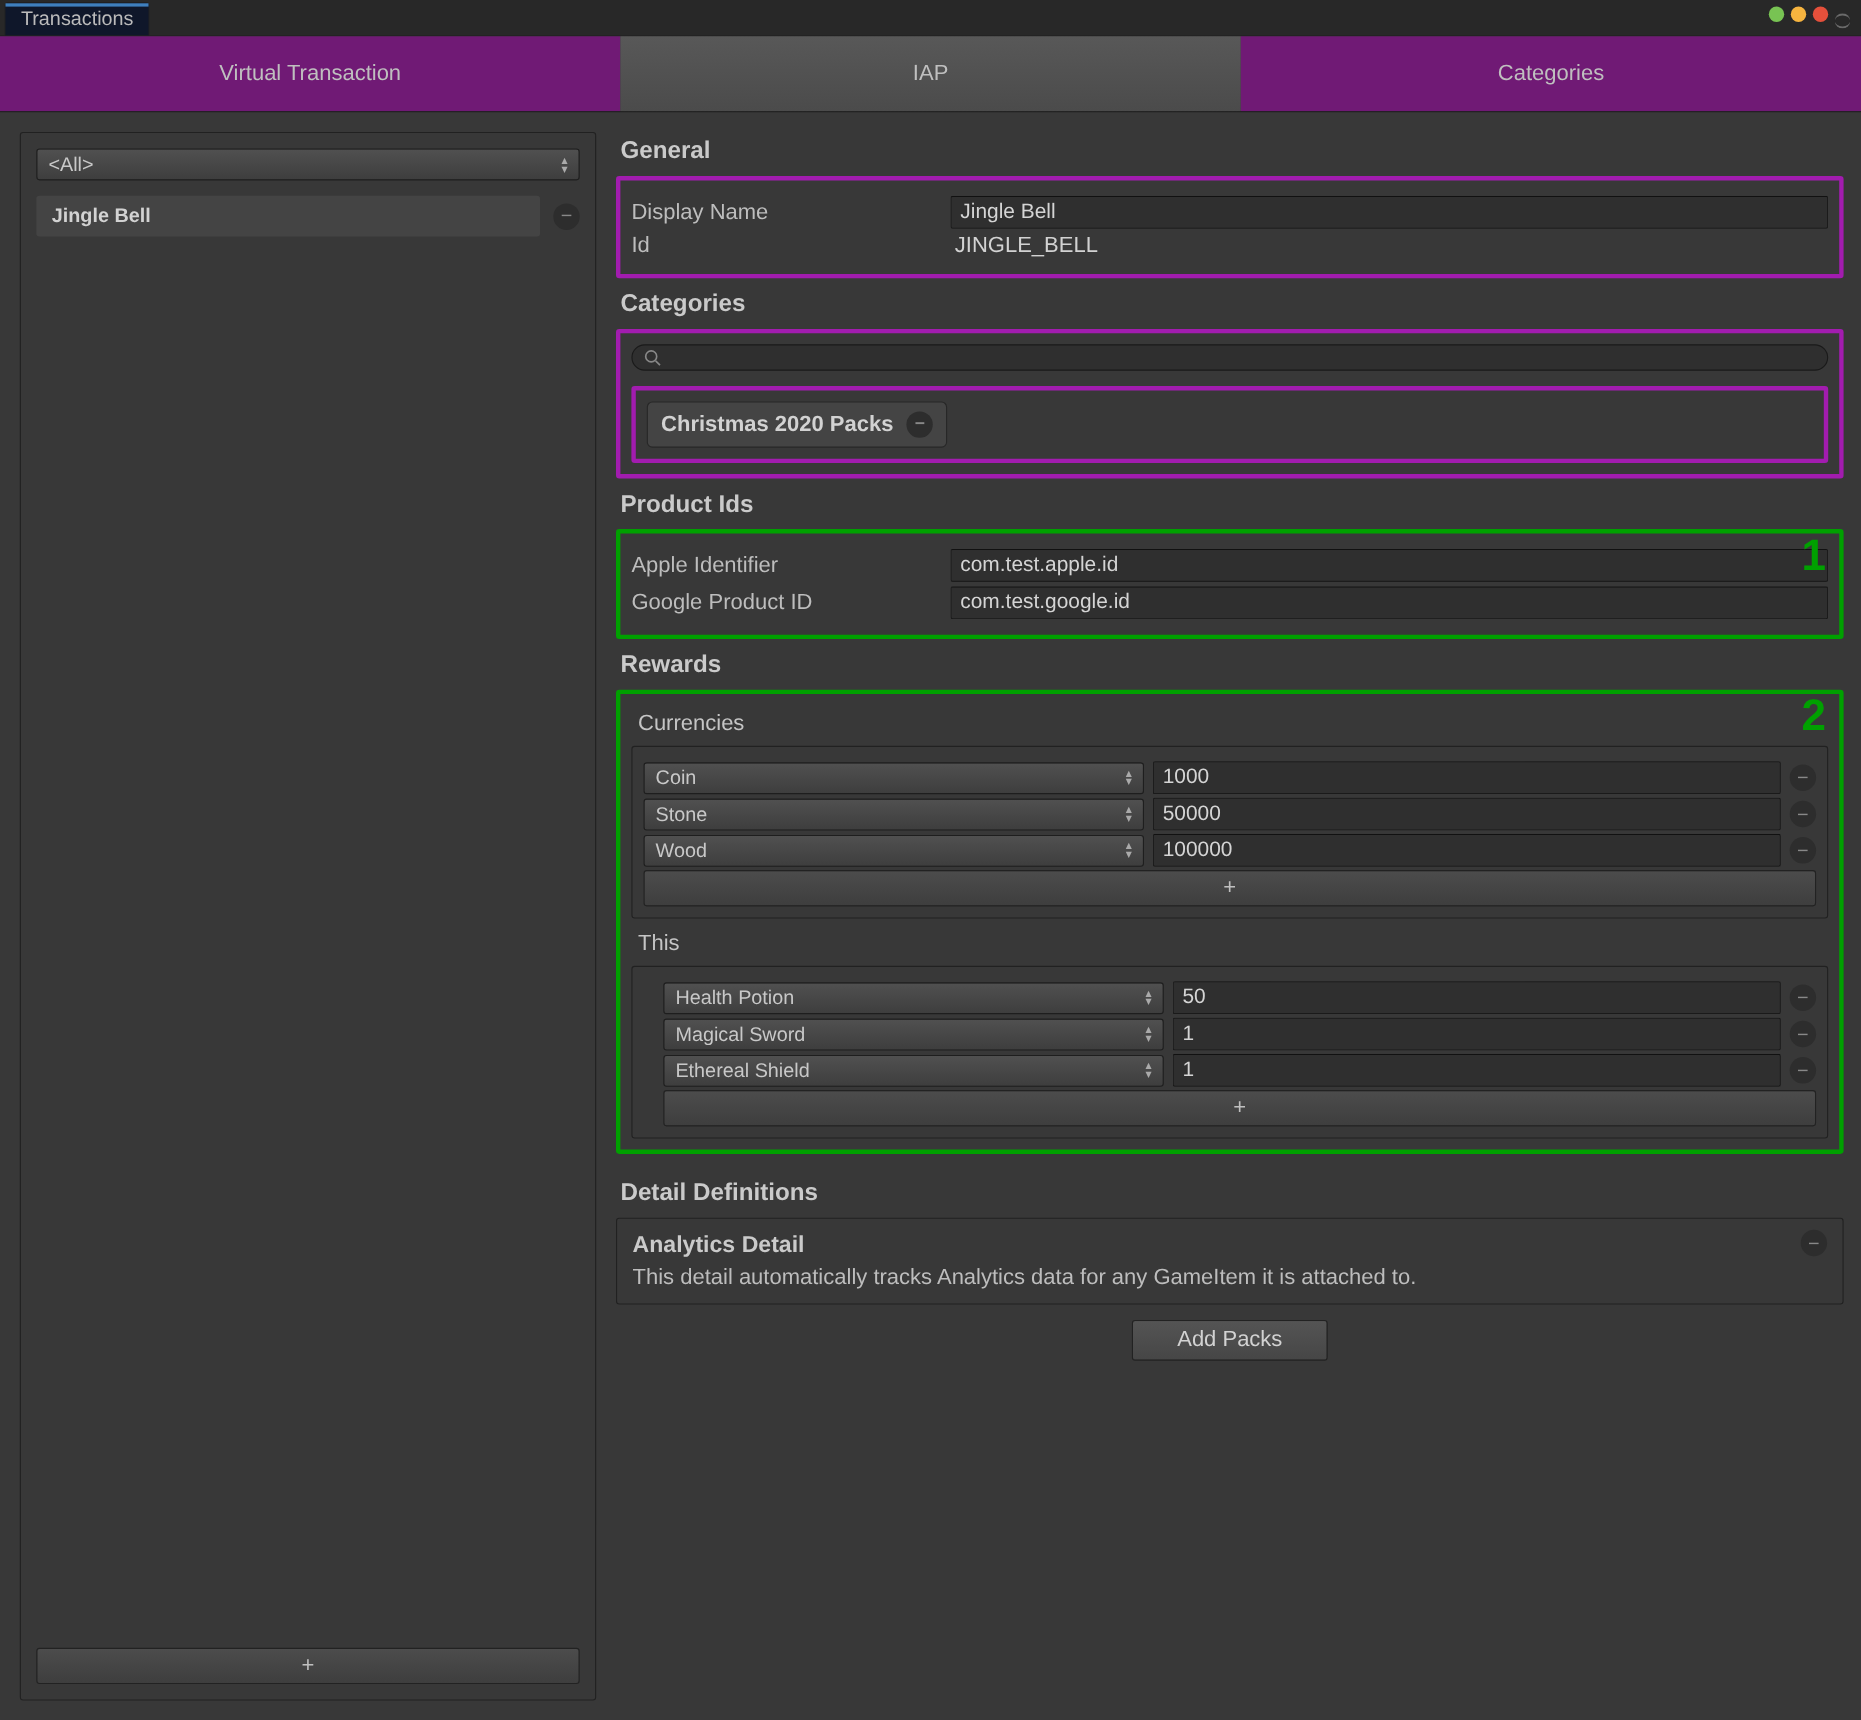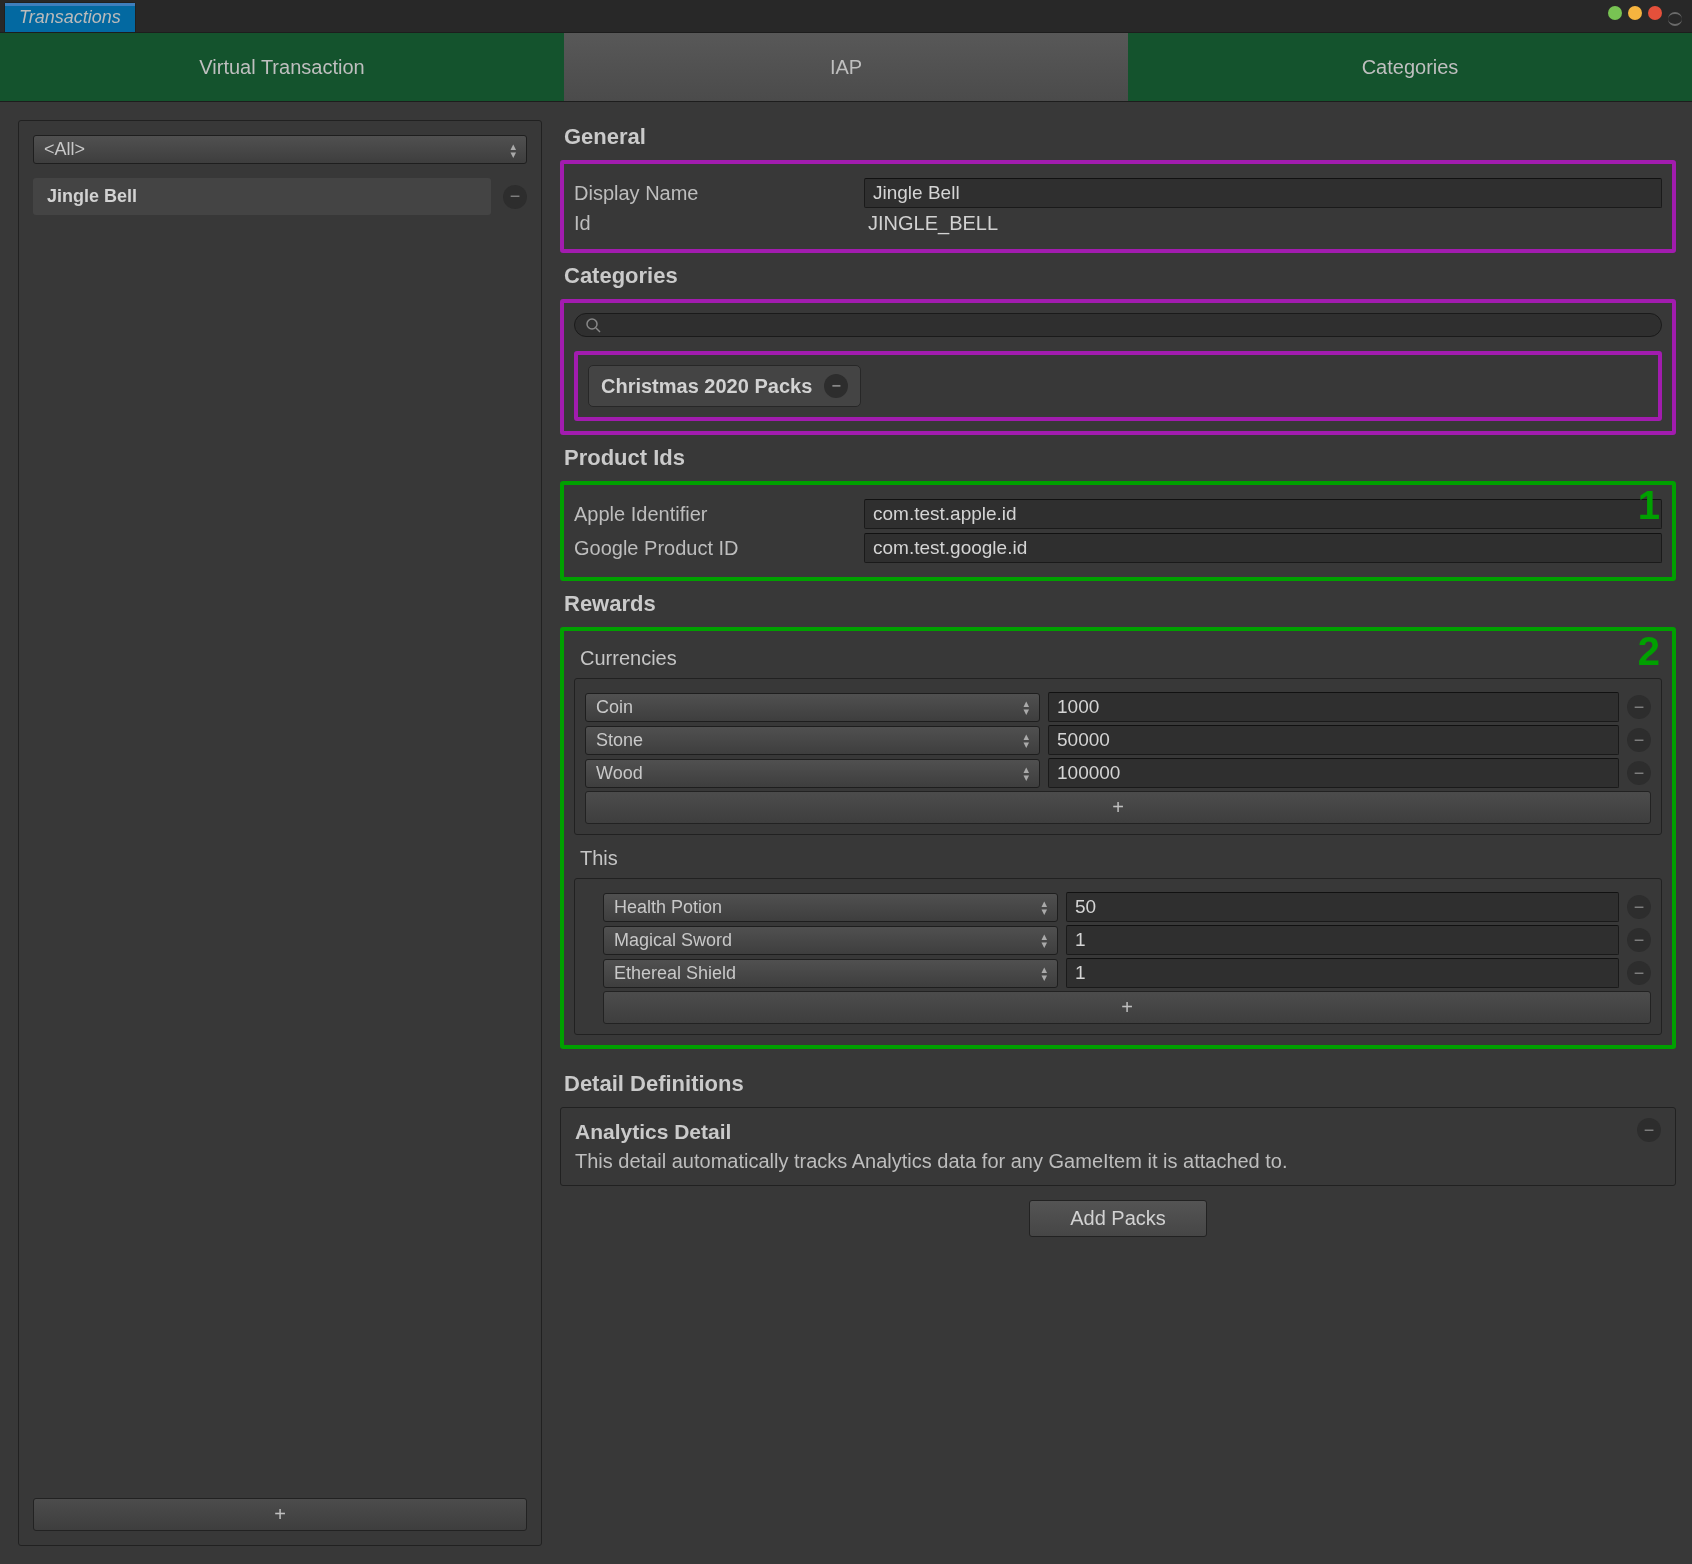--- a/index.html
+++ b/index.html
@@ -14,30 +14,29 @@
   }
   
   .window-tabs {
     height: 32px;
     background: #282828;
     display: flex;
     align-items: flex-end;
     position: relative;
   }
   .window-tab {
-    background: #0369a1;
+    background: #0f172a;
     border: 1px solid #202020;
     border-bottom: none;
     padding: 4px 14px;
     margin-left: 4px;
     border-top-left-radius: 3px;
     border-top-right-radius: 3px;
     color: #bbb;
     position: relative;
-    font-style: italic;
   }
   .window-tab-highlight {
     position: absolute;
     top: 0; left: 0; right: 0;
     height: 3px;
     background: #3f7fbd;
   }
   .traffic-lights {
     position: absolute;
     right: 10px;
@@ -62,21 +61,21 @@
     height: 70px;
     display: flex;
     border-top: 1px solid #1d1d1d;
     border-bottom: 1px solid #1d1d1d;
   }
   .section-tab {
     flex: 1;
     display: flex;
     align-items: center;
     justify-content: center;
-    background: #14532d;
+    background: #701a75;
     color: #bfbfbf;
     font-size: 20px;
     cursor: pointer;
   }
   .section-tab.active {
     background: linear-gradient(to bottom, #585858, #4b4b4b);
   }
   
   .main {
     display: flex;

